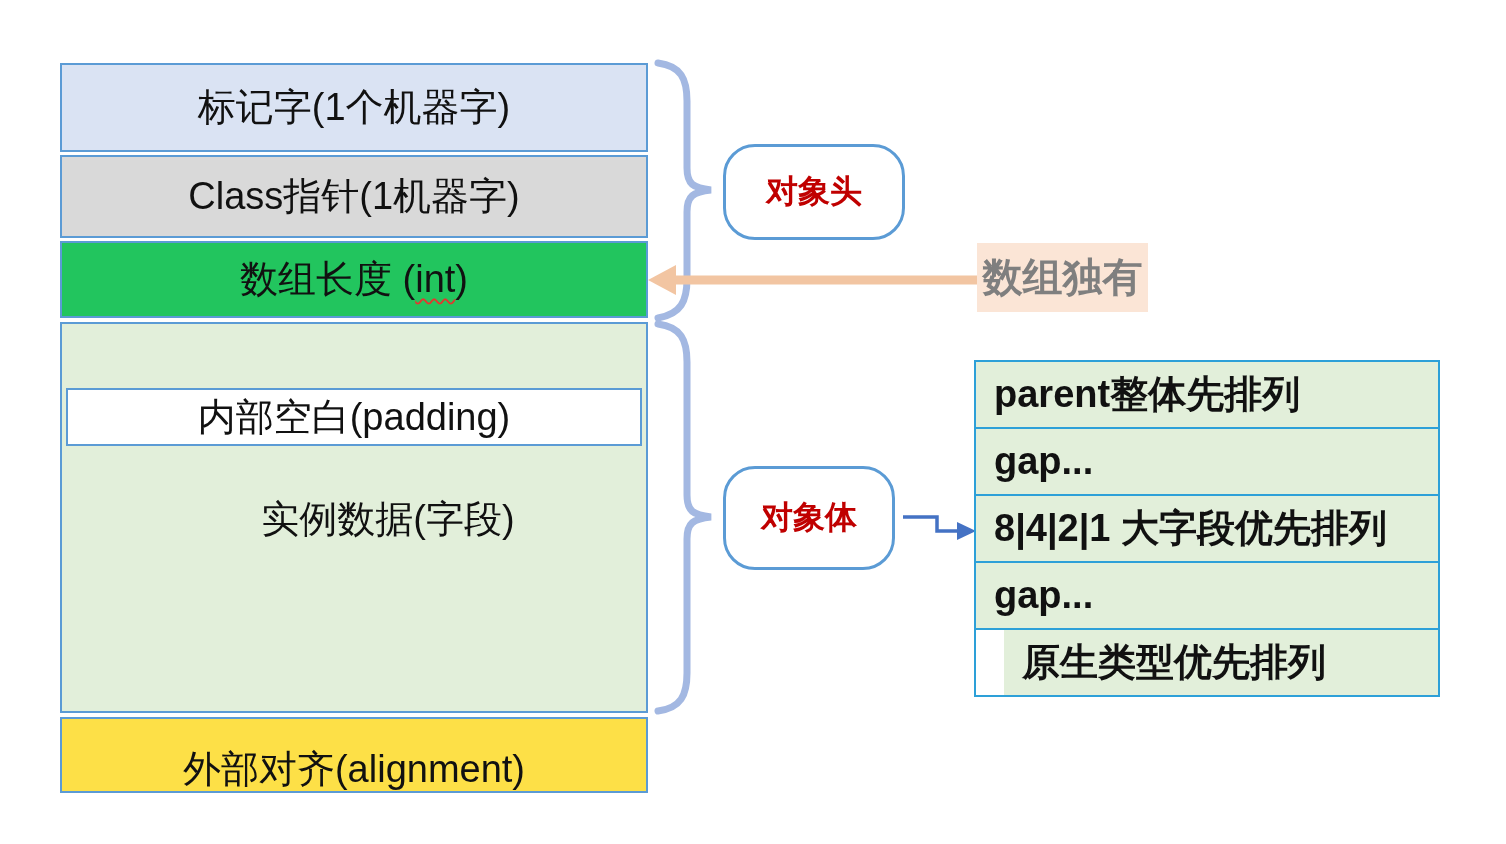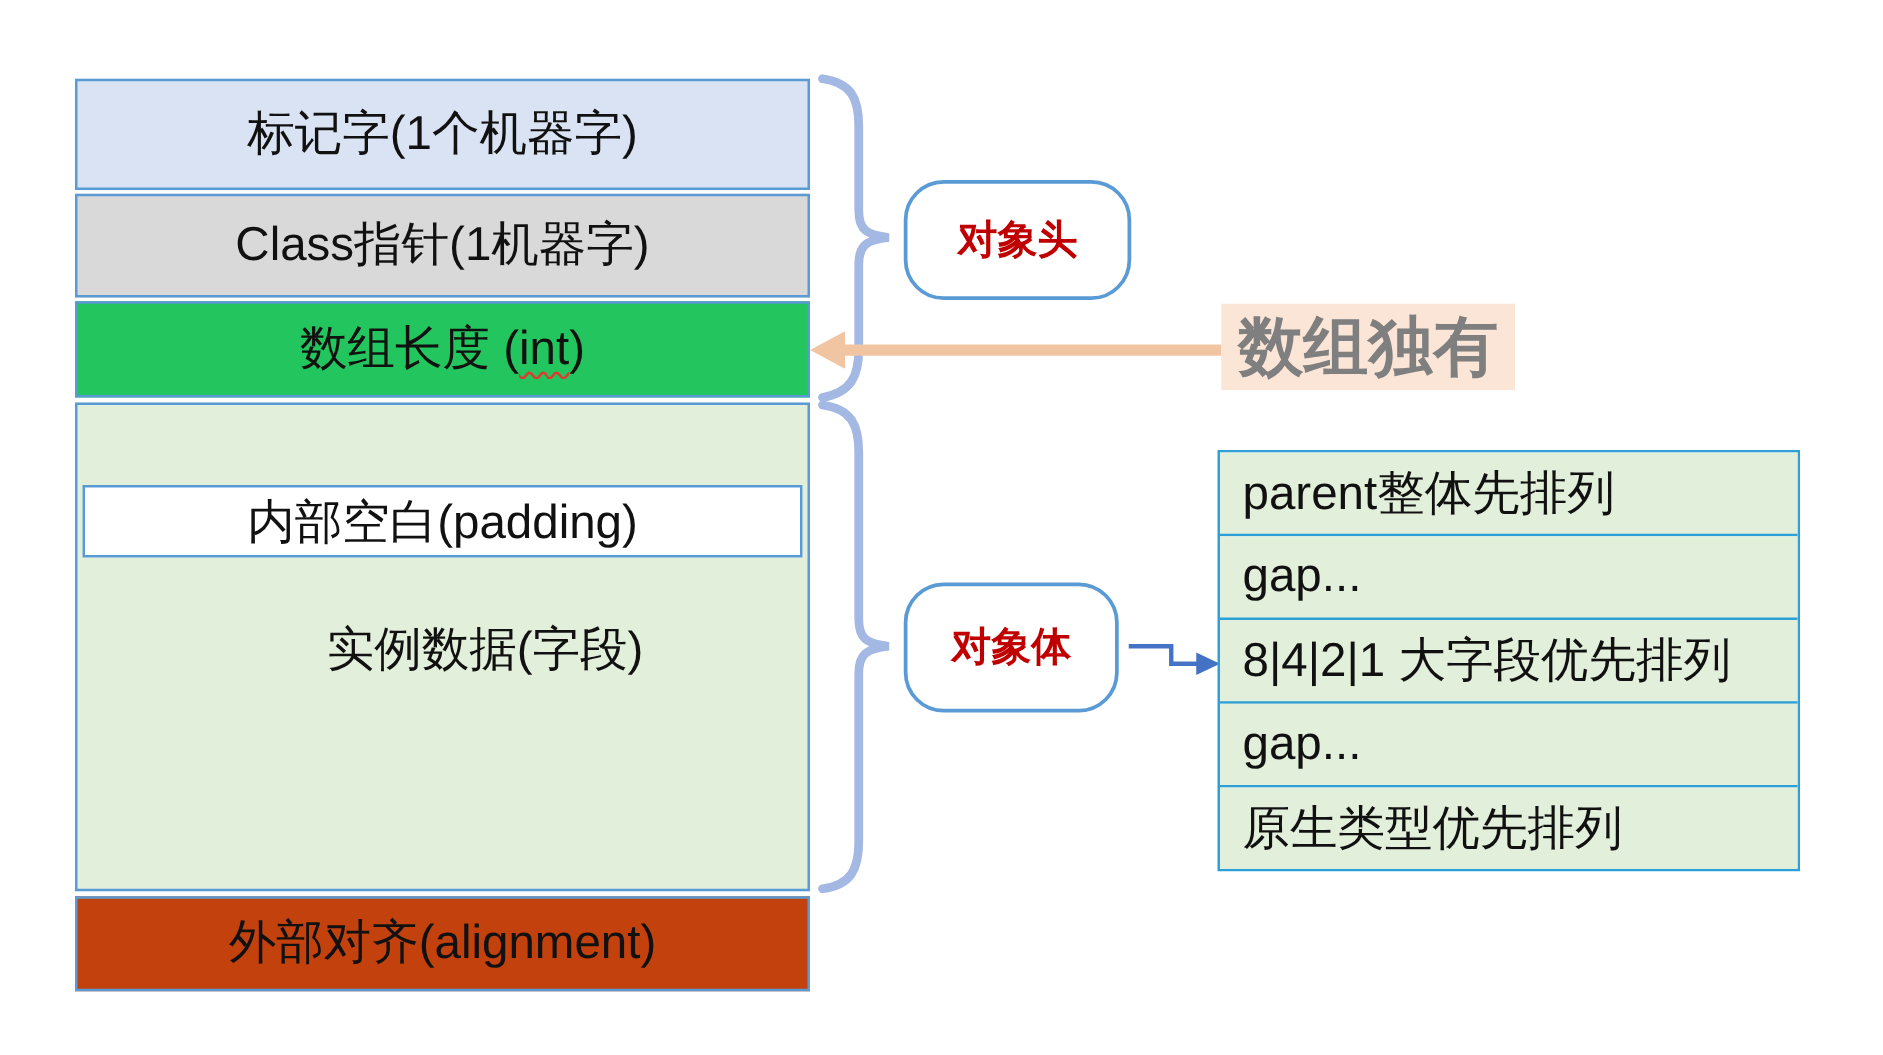--- a/index.html
+++ b/index.html
@@ -27,21 +27,21 @@
     align-items: center;
     justify-content: center;
     font-size: 38px;
     line-height: 1.1;
     white-space: nowrap;
   }
   .box-mark      { top: 63px;  height: 89px;  background: #dae3f3; }
   .box-class     { top: 155px; height: 83px;  background: #d9d9d9; }
   .box-arraylen  { top: 241px; height: 77px;  background: #22c55e; }
   .box-body      { top: 322px; height: 391px; background: #e2efda; }
-  .box-align     { top: 717px; height: 76px;  background: #c2410c; }
+  .box-align     { top: 717px; height: 76px;  background: #fde047; align-items: flex-end; }
   .box-padding {
     position: absolute;
     left: 66px;
     top: 388px;
     width: 576px;
     height: 58px;
     box-sizing: border-box;
     border: 2.5px solid #5b9bd5;
     background: #ffffff;
     display: flex;
@@ -82,52 +82,53 @@
     justify-content: center;
     white-space: nowrap;
   }
   .callout-header { left: 723px; top: 144px; width: 182px; height: 96px; }
   .callout-body   { left: 723px; top: 466px; width: 172px; height: 104px; }
   
   .array-only {
     position: absolute;
     left: 977px;
     top: 243px;
-    width: 235px;
+    width: 171px;
     height: 69px;
     background: #fbe5d6;
     color: #7f7f7f;
     font-weight: bold;
-    font-size: 52px;
+    font-size: 40px;
     display: flex;
     align-items: center;
     justify-content: center;
     white-space: nowrap;
   }
   
   .field-table {
     position: absolute;
     left: 974px;
     top: 360px;
     width: 466px;
     box-sizing: border-box;
     border: 2.5px solid #2da0d8;
+    font-weight: bold;
   }
   .ft-row {
     height: 65px;
     background: #e2efda;
     border-bottom: 2.5px solid #2da0d8;
     display: flex;
     align-items: center;
     padding-left: 18px;
     font-size: 38px;
     white-space: nowrap;
     overflow: hidden;
   }
-  .ft-row:last-child { border-bottom: none; }
+  .ft-row:last-child { border-bottom: none; margin-left: 28px; }
   
   .overlay {
     position: absolute;
     left: 0;
     top: 0;
     width: 1506px;
     height: 844px;
     pointer-events: none;
   }
 </style>

